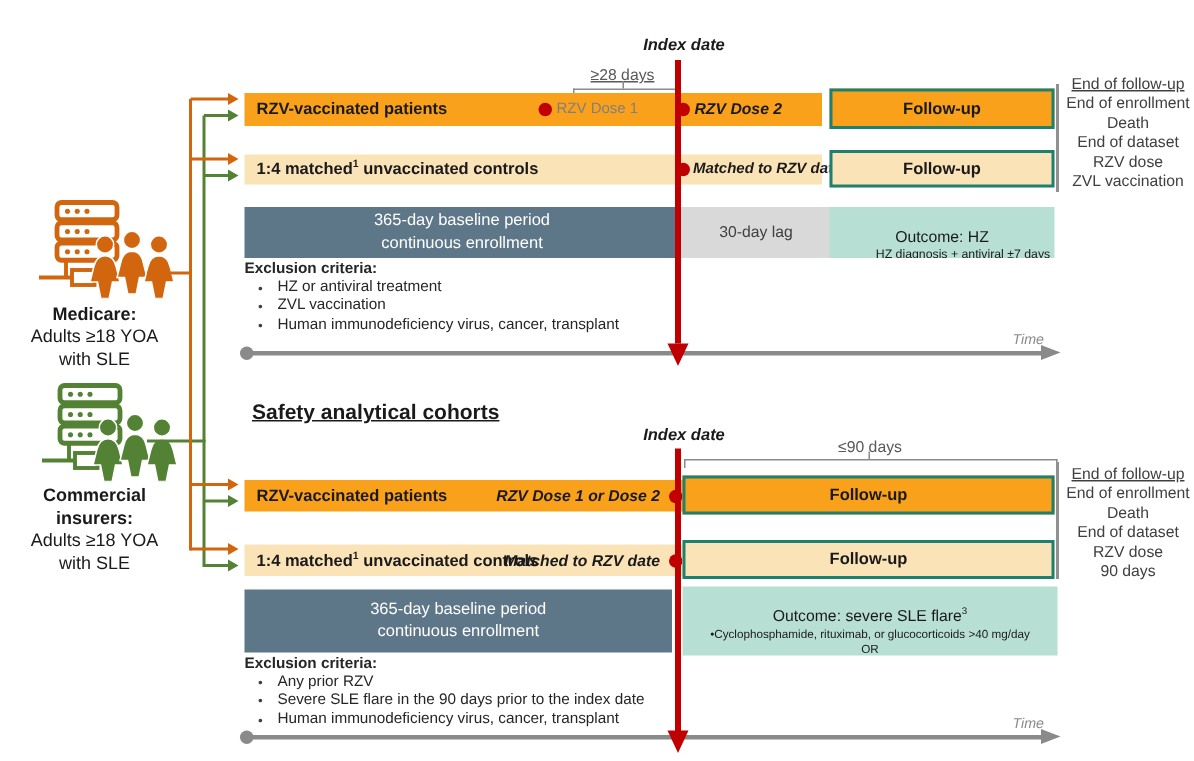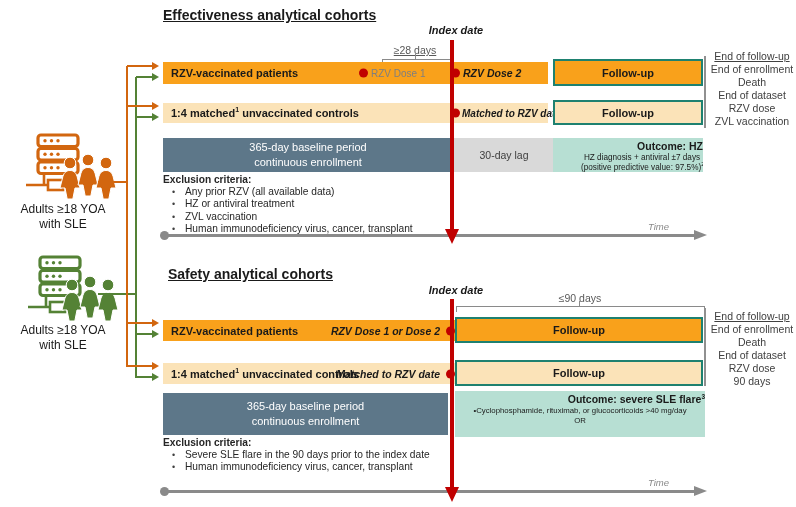--- a/index.html
+++ b/index.html
@@ -22,34 +22,34 @@
   .ra{position:absolute;right:263px;top:50%;transform:translateY(-50%);font-style:italic;font-weight:bold;font-size:10.5px;white-space:nowrap;}
   .fup{background:#F9A11B;border:2px solid #1E8170;box-sizing:border-box;display:flex;align-items:center;justify-content:center;
        font-size:11px;font-weight:bold;z-index:4;}
   .fup.cream{background:#FBE3B8;}
   .redline{width:3.5px;background:#C00000;z-index:5;}
   .redhead{width:0;height:0;border-left:7px solid transparent;border-right:7px solid transparent;border-top:15px solid #C00000;z-index:5;}
   .slate{background:#5D7789;color:#fff;font-size:11px;line-height:15px;text-align:center;
          display:flex;flex-direction:column;justify-content:center;}
   .lag{background:#D9D9D9;color:#404040;font-size:10.5px;display:flex;align-items:center;justify-content:center;}
   .mint{background:#B7DFD3;text-align:center;overflow:hidden;}
-  .mint .t{font-weight:bold;font-size:10.5px;line-height:13px;padding-top:2px;white-space:nowrap;text-align:right;}
+  .mint .t{font-weight:normal;font-size:10.5px;line-height:13px;padding-top:14px;white-space:nowrap;}
   .mint .s{font-size:8.2px;line-height:10px;color:#1a1a1a;white-space:nowrap;padding-left:28px;}
   .mint .s2{font-size:7.8px;line-height:9.5px;color:#1a1a1a;white-space:nowrap;}
   .endlist{width:92px;text-align:center;font-size:10.5px;line-height:13px;color:#404040;}
   .endlist .hd{text-decoration:underline;}
   .vgray{width:1.5px;background:#909090;}
   .excl{font-size:10.2px;color:#262626;line-height:12.2px;width:400px;}
   .excl .hd{font-weight:bold;}
   .excl .it{padding-left:22px;position:relative;}
   .excl .it::before{content:"\2022";position:absolute;left:9px;top:0;font-size:9px;color:#404040;}
   .timeline{height:3px;background:#8a8a8a;z-index:2;}
   .tl-dot{width:9px;height:9px;border-radius:50%;background:#8a8a8a;z-index:2;}
   .tl-head{width:0;height:0;border-top:5.5px solid transparent;border-bottom:5.5px solid transparent;border-left:13px solid #8a8a8a;z-index:2;}
-  .time{font-size:9.5px;font-style:italic;color:#8a8a8a;text-align:left;width:48px;}
+  .time{font-size:9.5px;font-style:italic;color:#8a8a8a;text-align:right;width:48px;}
   .oline{background:#D2660F;height:2px;}
   .gline{background:#548235;height:2px;}
   .vline-o{width:2px;background:#D2660F;}
   .vline-g{width:2px;background:#548235;}
   .harrow{height:2px;}
   .harrow::after{content:"";position:absolute;right:-6px;top:-2.9px;
       border-left:7px solid currentColor;border-top:4px solid transparent;border-bottom:4px solid transparent;}
   .oa{background:#D2660F;color:#D2660F;}
   .ga{background:#548235;color:#548235;}
   .grp-txt{text-align:center;font-size:12px;line-height:15px;width:122px;}
@@ -83,20 +83,21 @@
     <g fill="currentColor" stroke="#fff" stroke-width="1">
       <circle cx="58" cy="30" r="5.8"></circle>
       <path d="M58 37.5 c-4.5 0 -6.5 3 -7.5 7.5 l-2.5 10 h5 l2.2 11 h5.6 l2.2 -11 h5 l-2.5 -10 c-1 -4.5 -3 -7.5 -7.5 -7.5 z"></path>
       <circle cx="76" cy="27" r="5.8"></circle>
       <path d="M76 34.5 c-4.5 0 -6.5 3 -7.5 7.5 l-2.5 10 h5 l2.2 11 h5.6 l2.2 -11 h5 l-2.5 -10 c-1 -4.5 -3 -7.5 -7.5 -7.5 z"></path>
       <circle cx="94" cy="30" r="5.8"></circle>
       <path d="M94 37.5 c-4.5 0 -6.5 3 -7.5 7.5 l-2.5 10 h5 l2.2 11 h5.6 l2.2 -11 h5 l-2.5 -10 c-1 -4.5 -3 -7.5 -7.5 -7.5 z"></path>
     </g>
   </svg>
   <div class="abs grp-txt" style="left:2px;top:202px;">
+    <div class="b">Medicare:</div>
     <div>Adults ≥18 YOA</div>
     <div>with SLE</div>
   </div>
 
   <svg class="abs" style="left:14px;top:255px;color:#548235;" width="104" height="66" viewBox="0 0 104 66">
     <g fill="#fff" stroke="currentColor" stroke-width="3.2">
       <rect x="26" y="2" width="40" height="11.5" rx="3"></rect>
       <rect x="26" y="15.5" width="40" height="11.5" rx="3"></rect>
       <rect x="26" y="29" width="40" height="11.5" rx="3"></rect>
     </g>
@@ -116,38 +117,38 @@
     <g fill="currentColor" stroke="#fff" stroke-width="1">
       <circle cx="58" cy="30" r="5.8"></circle>
       <path d="M58 37.5 c-4.5 0 -6.5 3 -7.5 7.5 l-2.5 10 h5 l2.2 11 h5.6 l2.2 -11 h5 l-2.5 -10 c-1 -4.5 -3 -7.5 -7.5 -7.5 z"></path>
       <circle cx="76" cy="27" r="5.8"></circle>
       <path d="M76 34.5 c-4.5 0 -6.5 3 -7.5 7.5 l-2.5 10 h5 l2.2 11 h5.6 l2.2 -11 h5 l-2.5 -10 c-1 -4.5 -3 -7.5 -7.5 -7.5 z"></path>
       <circle cx="94" cy="30" r="5.8"></circle>
       <path d="M94 37.5 c-4.5 0 -6.5 3 -7.5 7.5 l-2.5 10 h5 l2.2 11 h5.6 l2.2 -11 h5 l-2.5 -10 c-1 -4.5 -3 -7.5 -7.5 -7.5 z"></path>
     </g>
   </svg>
   <div class="abs grp-txt" style="left:2px;top:323px;">
+    <div class="b">Commercial insurers:</div>
     <div>Adults ≥18 YOA</div>
     <div>with SLE</div>
   </div>
 
   <div class="abs oline" style="left:98px;top:181px;width:29px;"></div>
   <div class="abs gline" style="left:98px;top:293px;width:39px;"></div>
   <div class="abs vline-o" style="left:126px;top:66px;height:301px;"></div>
   <div class="abs vline-g" style="left:135px;top:77px;height:301px;"></div>
   <div class="abs harrow oa" style="left:127px;top:65px;width:26px;"></div>
   <div class="abs harrow oa" style="left:127px;top:105px;width:26px;"></div>
   <div class="abs harrow oa" style="left:127px;top:322px;width:26px;"></div>
   <div class="abs harrow oa" style="left:127px;top:365px;width:26px;"></div>
   <div class="abs harrow ga" style="left:136px;top:76px;width:17px;"></div>
   <div class="abs harrow ga" style="left:136px;top:116px;width:17px;"></div>
   <div class="abs harrow ga" style="left:136px;top:333px;width:17px;"></div>
   <div class="abs harrow ga" style="left:136px;top:376px;width:17px;"></div>
 
-  <div class="abs sec-title" style="left:163px;top:7px;">Effectiveness analytical cohorts</div>
   <div class="abs idx" style="left:411px;top:24px;">Index date</div>
 
   <div class="abs interval" style="left:375px;top:44px;width:80px;text-decoration:underline;">≥28 days</div>
   <div class="abs btick" style="left:415px;top:54px;"></div>
   <div class="abs bracket" style="left:382px;top:59px;width:68px;"></div>
 
   <div class="abs redline" style="left:450px;top:40px;height:189px;"></div>
   <div class="abs redhead" style="left:445px;top:229px;"></div>
 
   <div class="abs bar orange" style="left:163px;top:62px;width:385px;height:22px;">
@@ -188,21 +189,20 @@
       <span>30-day lag</span>
     </div>
   <div class="abs mint" style="left:553px;top:138px;width:150px;height:34px;">
     <div class="t">Outcome: HZ</div>
     <div class="s">HZ diagnosis + antiviral ±7 days</div>
     <div class="s"><span>(positive predictive value: 97.5%)</span><sup style="font-size:6px;">2</sup></div>
   </div>
 
   <div class="abs excl" style="left:163px;top:174px;">
     <div class="hd">Exclusion criteria:</div>
-    <div class="it">Any prior RZV (all available data)</div>
     <div class="it">HZ or antiviral treatment</div>
     <div class="it">ZVL vaccination</div>
     <div class="it">Human immunodeficiency virus, cancer,  transplant</div>
   </div>
 
   <div class="abs time" style="left:648px;top:221px;">Time</div>
   <div class="abs tl-dot" style="left:160px;top:231px;"></div>
   <div class="abs timeline" style="left:167px;top:234px;width:528px;"></div>
   <div class="abs tl-head" style="left:694px;top:230px;"></div>
 
@@ -249,20 +249,21 @@
     <div>continuous enrollment</div>
   </div>
   <div class="abs mint" style="left:455px;top:391px;width:250px;height:46px;">
     <div class="t"><span>Outcome: severe SLE flare</span><sup style="font-size:6.5px;">3</sup></div>
     <div class="s2">•Cyclophosphamide, rituximab, or glucocorticoids &gt;40 mg/day</div>
     <div class="s2">OR</div>
   </div>
 
   <div class="abs excl" style="left:163px;top:437px;">
     <div class="hd">Exclusion criteria:</div>
+    <div class="it">Any prior RZV</div>
     <div class="it">Severe SLE flare in the 90 days prior to the index date</div>
     <div class="it">Human immunodeficiency virus, cancer,  transplant</div>
   </div>
 
   <div class="abs time" style="left:648px;top:477px;">Time</div>
   <div class="abs tl-dot" style="left:160px;top:487px;"></div>
   <div class="abs timeline" style="left:167px;top:490px;width:528px;"></div>
   <div class="abs tl-head" style="left:694px;top:486px;"></div>
 
 </div>

